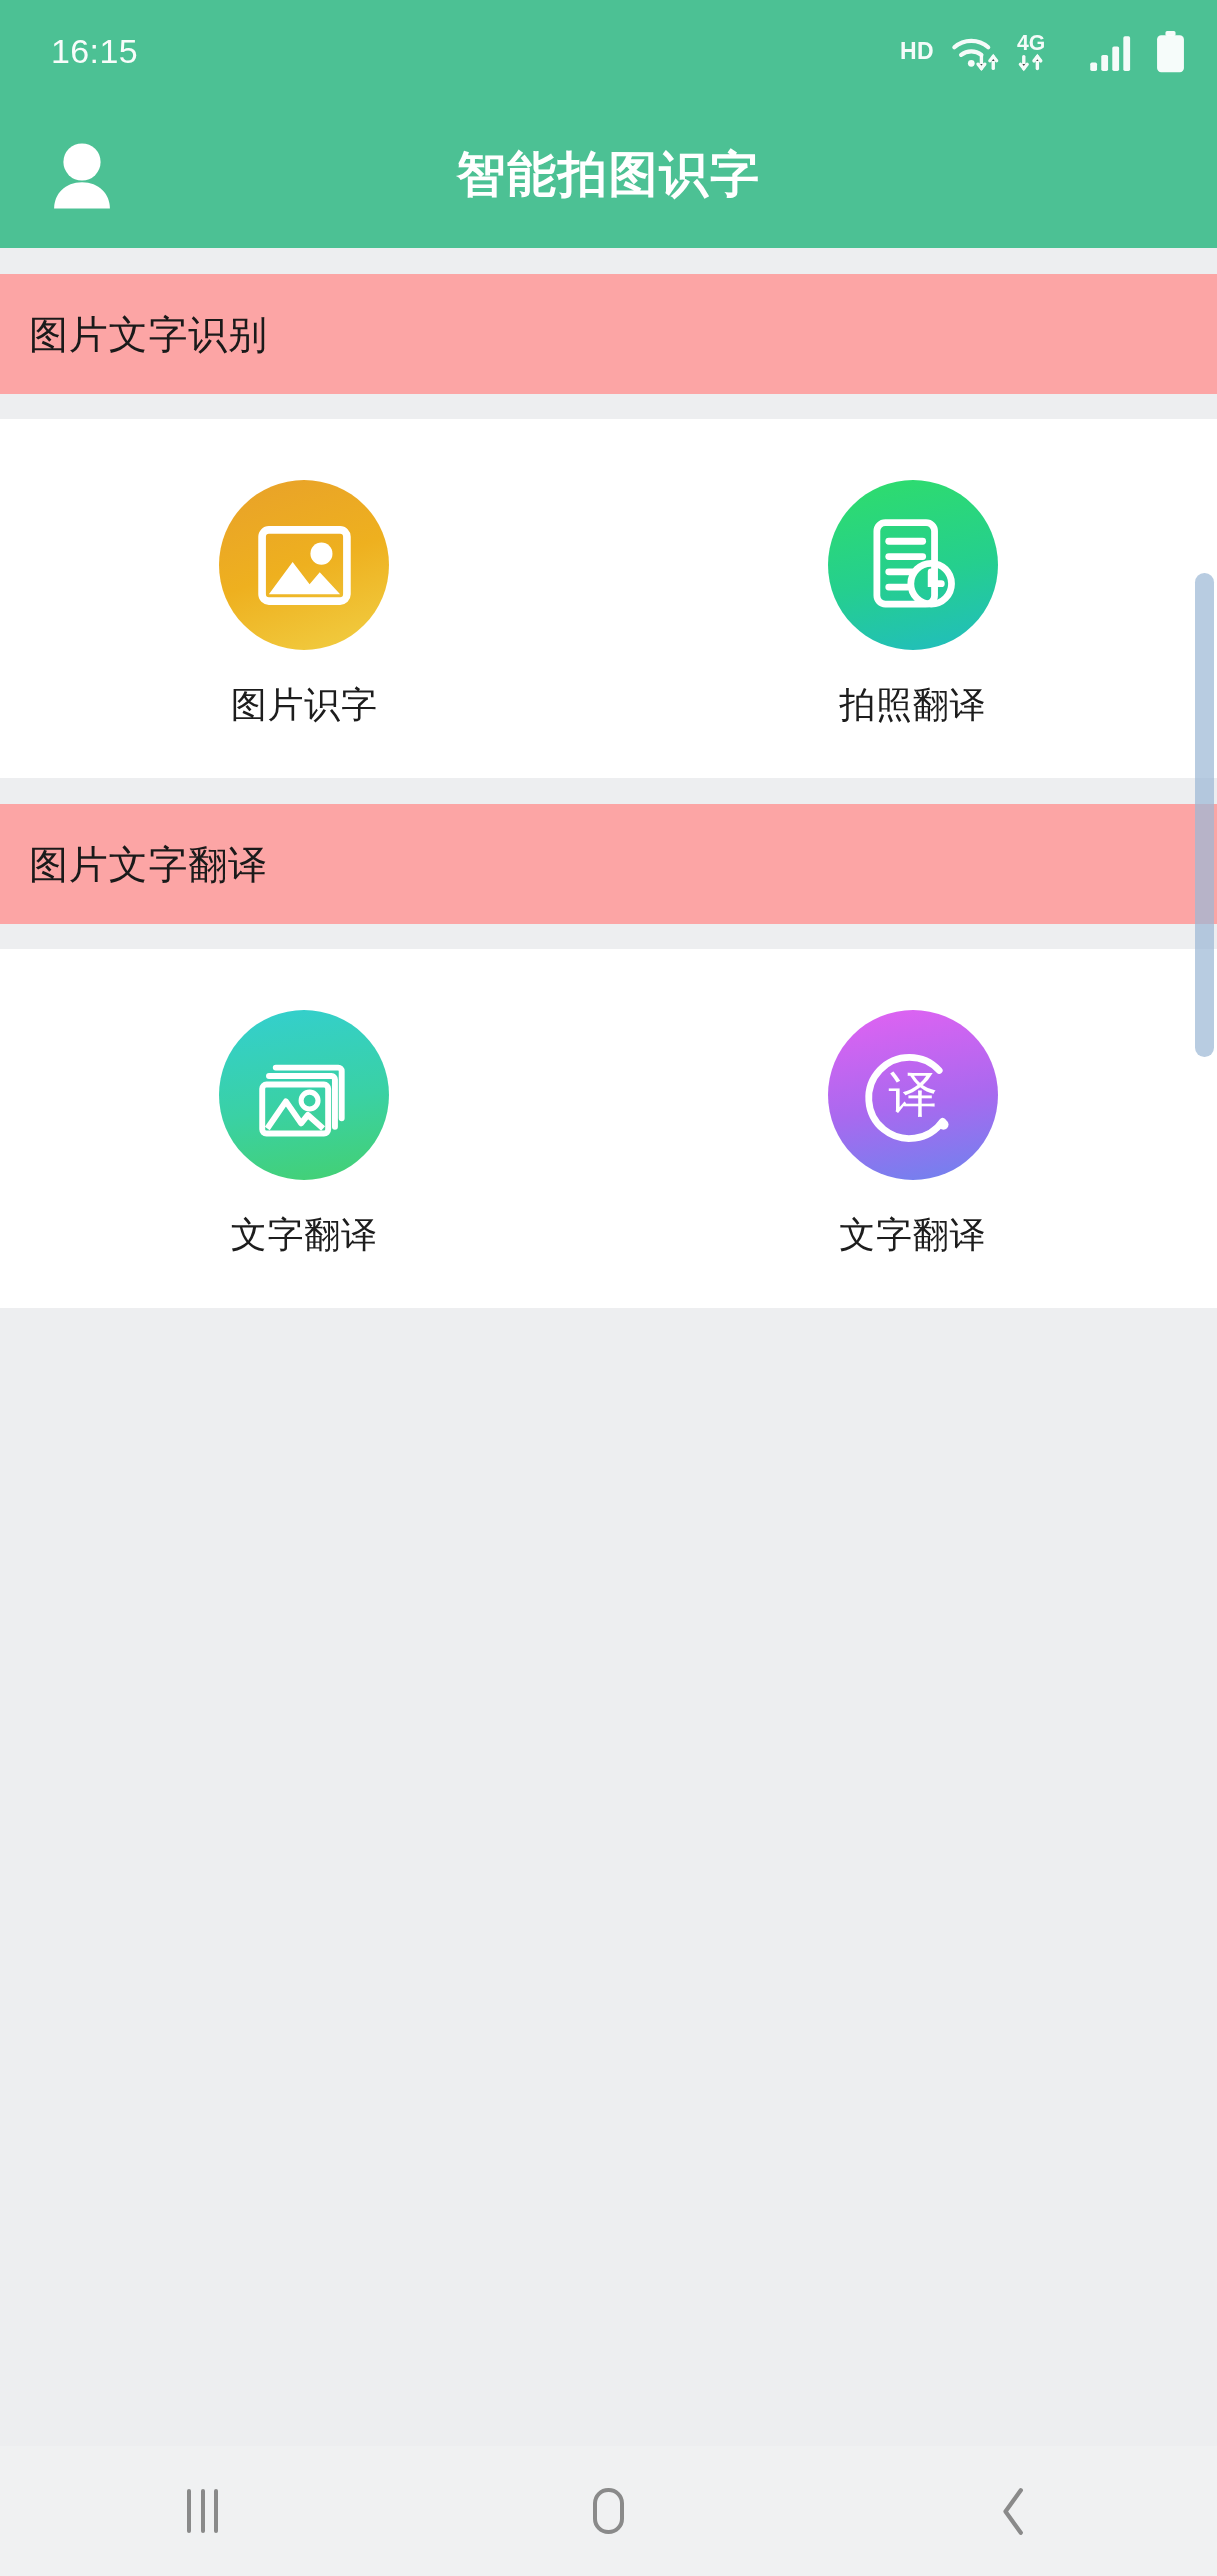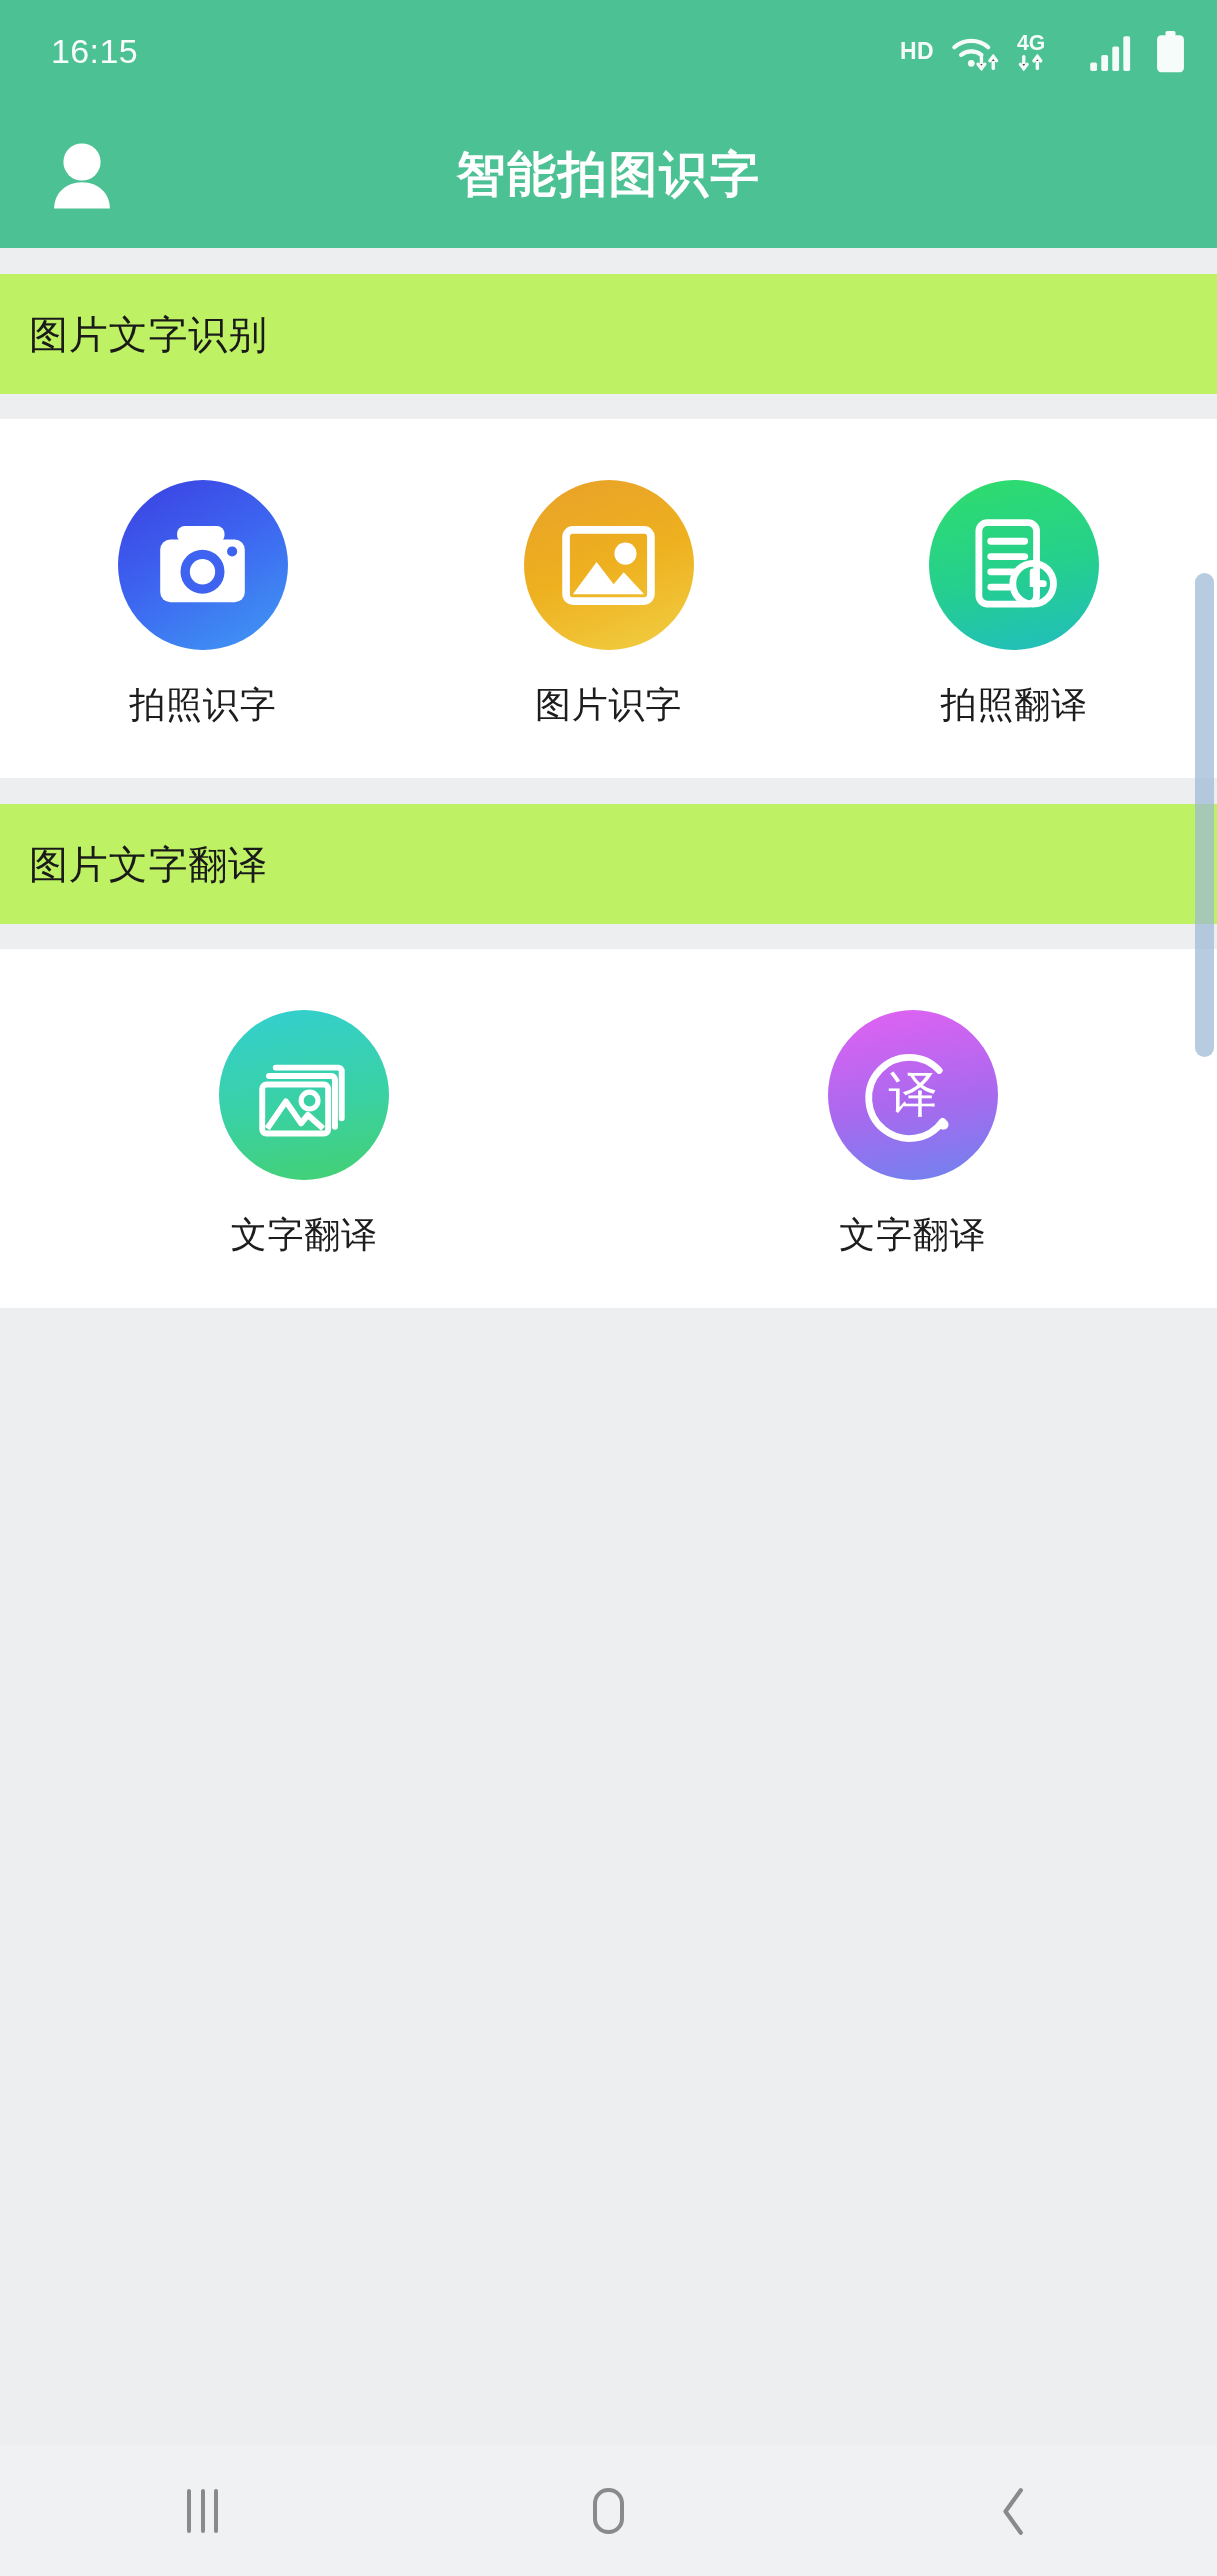--- a/index.html
+++ b/index.html
@@ -64,21 +64,21 @@
     font-weight:700;
   }
 
   
   .gap {
     height:25.5px;
     background:#edeef0;
     flex:0 0 auto;
   }
   .section-header {
-    background:#bef264;
+    background:#fca5a5;
     padding:34px 0 32px 29px;
     flex:0 0 auto;
   }
   .section-header .title {
     font-size:39px;
     color:#1a1a1a;
     letter-spacing:0.8px;
   }
   .grid-panel {
     background:#ffffff;
@@ -232,32 +232,20 @@
 
   <div class="section-header">
     <div class="title">图片文字识别</div>
   </div>
 
   <div class="gap"></div>
 
   <div class="grid-panel">
     <div class="grid-row">
 
-      <div class="grid-cell">
-        <div class="circle g-camera">
-          <svg width="99" height="88" viewBox="0 0 116 104">
-            <rect x="28" y="6" width="56" height="20" rx="9" fill="#ffffff"></rect>
-            <rect x="8" y="22" width="100" height="74" rx="12" fill="#ffffff"></rect>
-            <circle cx="58" cy="60" r="26" fill="#3d63f0"></circle>
-            <circle cx="58" cy="60" r="15" fill="#ffffff"></circle>
-            <circle cx="93" cy="36" r="6" fill="#3d63f0"></circle>
-          </svg>
-        </div>
-        <div class="cell-label">拍照识字</div>
-      </div>
 
       <div class="grid-cell">
         <div class="circle g-picture">
           <svg width="95" height="85" viewBox="0 0 112 100">
             <rect x="6" y="8" width="100" height="84" rx="8" fill="none" stroke="#ffffff" stroke-width="9"></rect>
             <circle cx="76" cy="36" r="13" fill="#ffffff"></circle>
             <path d="M14 84 L42 46 L62 72 L74 58 L98 84 Z" fill="#ffffff"></path>
           </svg>
         </div>
         <div class="cell-label">图片识字</div>

